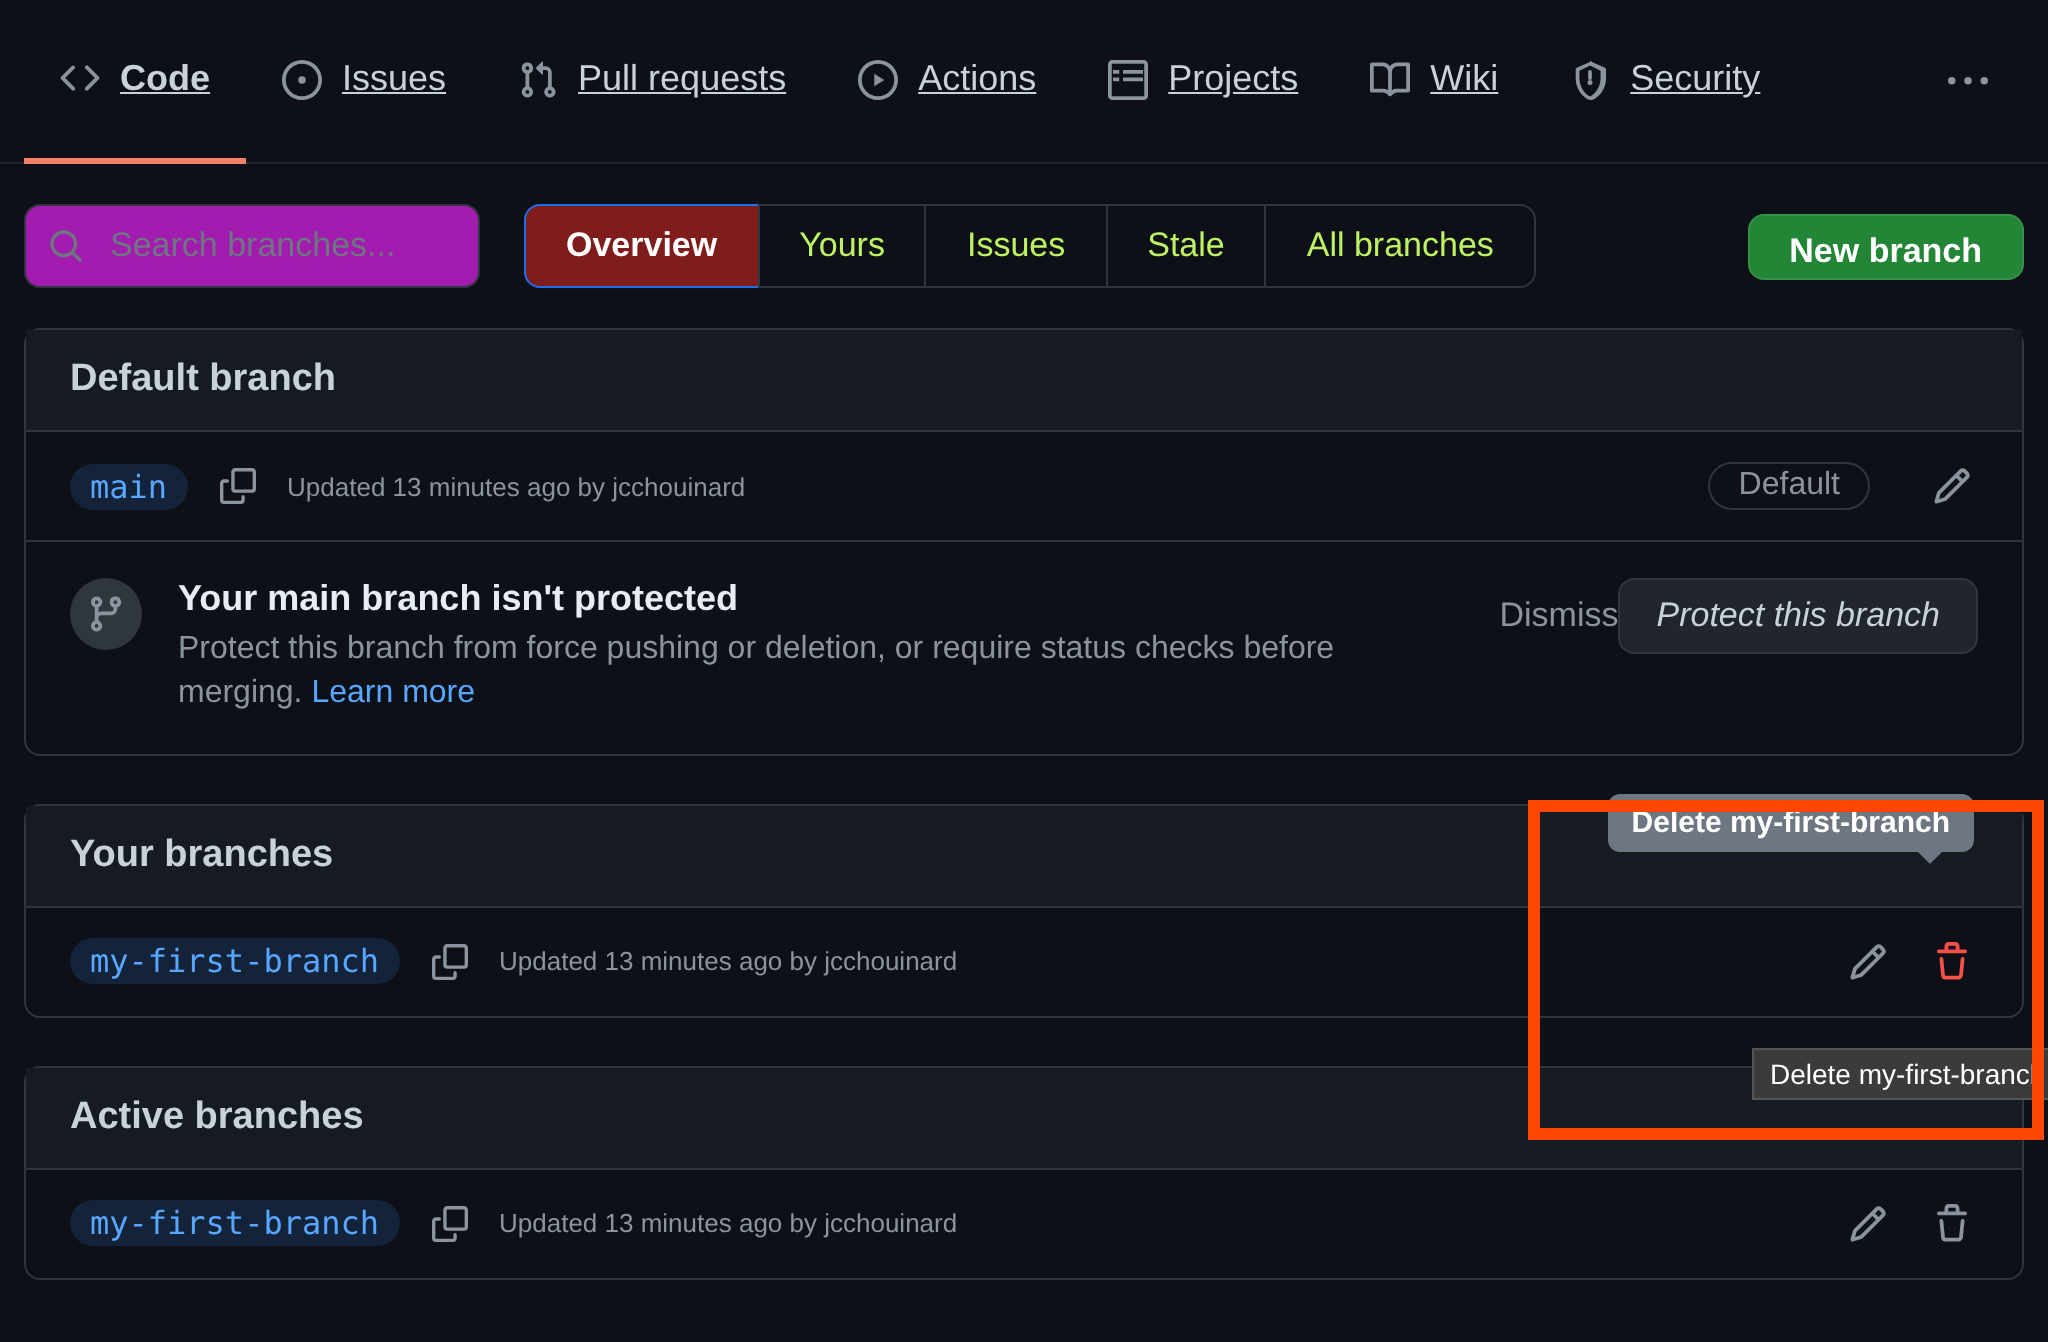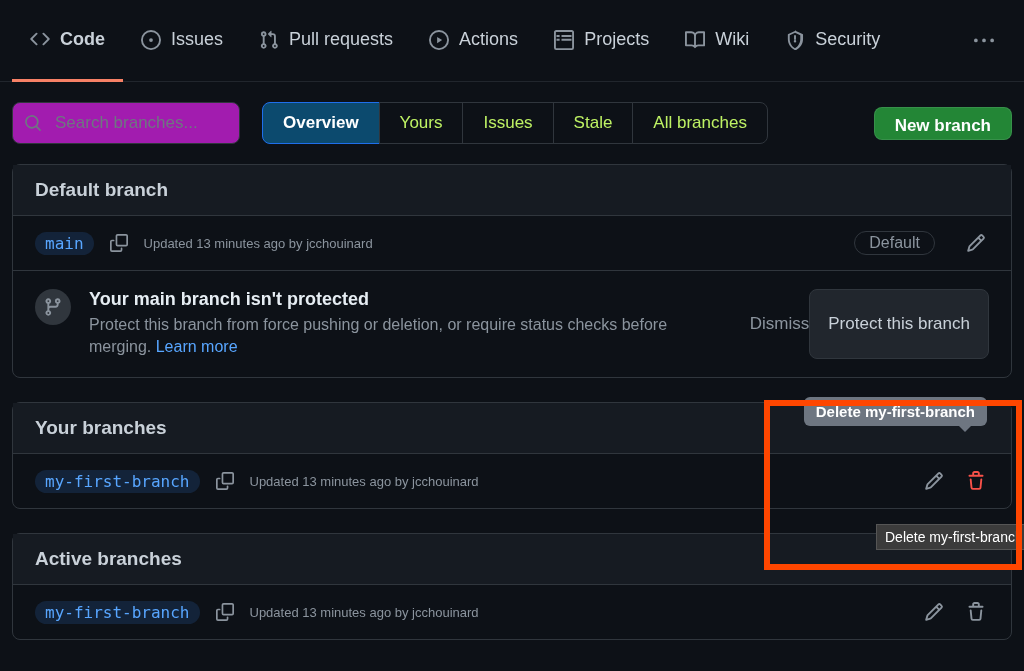--- a/index.html
+++ b/index.html
@@ -25,20 +25,21 @@
   .nav-item {
     display: flex;
     align-items: center;
     gap: 10px;
     padding: 12px 18px;
     color: #c9d1d9;
     font-size: 18px;
     cursor: pointer;
     border-bottom: 2px solid transparent;
     height: 82px;
+    text-decoration: underline;
   }
   .nav-item.active {
     font-weight: 600;
     border-bottom: 3px solid #f78166;
   }
   .nav-item svg { fill: #8b949e; }
   .nav-more {
     padding: 12px 18px;
     color: #8b949e;
     cursor: pointer;
@@ -83,21 +84,21 @@
     color: #bef264;
     padding: 8px 20px;
     font-size: 17px;
     cursor: pointer;
     height: 42px;
     margin-left: -1px;
   }
   .seg-btn:first-child { border-radius: 8px 0 0 8px; margin-left: 0; }
   .seg-btn:last-child { border-radius: 0 8px 8px 0; }
   .seg-btn.active {
-    background: #0c4a6e;
+    background: #7f1d1d;
     border-color: #1f6feb;
     color: #fff;
     font-weight: 600;
   }
   .new-branch-btn {
     background: #238636;
     border: 1px solid rgba(240,246,252,0.1);
     color: #fff;
     padding: 8px 20px;
     font-size: 17px;
@@ -187,24 +188,25 @@
   .notice-body { flex: 1; }
   .notice-title { font-weight: 600; font-size: 18px; color: #e6edf3; margin-bottom: 4px; }
   .notice-desc { color: #8b949e; font-size: 16px; line-height: 1.4; }
   .notice-desc a { color: #58a6ff; text-decoration: none; }
   .notice-actions { display: flex; align-items: center; }
   .dismiss-link { color: #8b949e; cursor: pointer; font-size: 17px; }
   .protect-btn {
     background: #21262d;
     border: 1px solid #30363d;
     color: #c9d1d9;
-    padding: 24px 18px;
+    padding: 8px 18px;
     font-size: 17px;
     border-radius: 8px;
     cursor: pointer;
+    font-style: italic;
   }
   
   .tooltip-bubble {
     position: absolute;
     background: #6e7681;
     color: #fff;
     font-size: 15px;
     padding: 6px 12px;
     border-radius: 6px;
     right: 24px;

